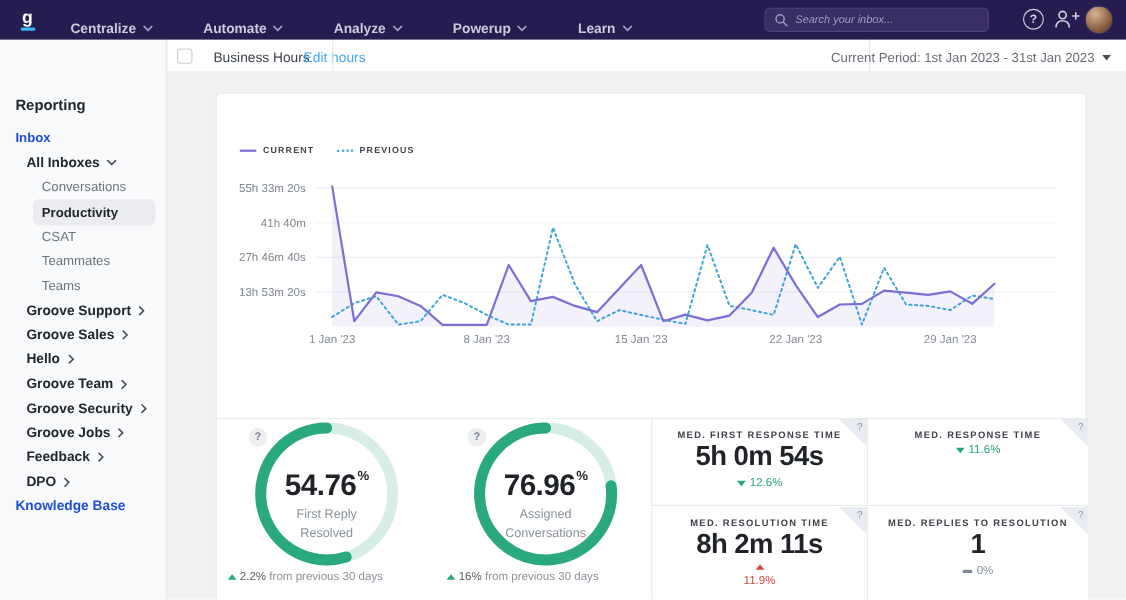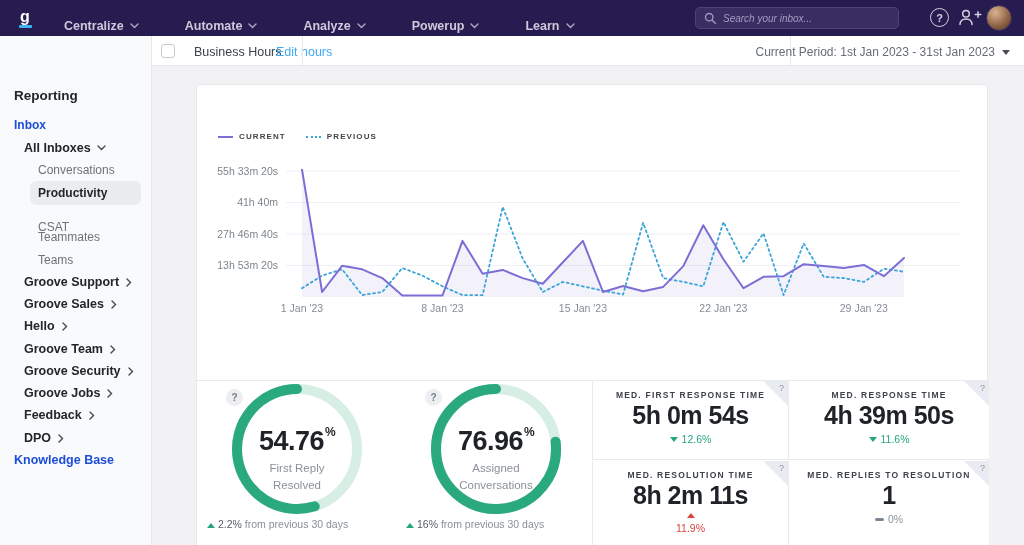--- a/index.html
+++ b/index.html
@@ -175,21 +175,21 @@
   <div class="sb sb-parent">
     <span>All Inboxes</span>
     <svg width="9" height="6" viewBox="0 0 9 6">
         <path d="M1 1l3.5 3.5L8 1" fill="none" stroke="#44494f" stroke-width="1.4" stroke-linecap="round"></path>
       </svg>
   </div>
   <div class="sb sb-sub" style="top:127px">Conversations</div>
   <div class="sb sb-pill">
     <span>Productivity</span>
   </div>
-  <div class="sb sb-sub" style="top:184px">CSAT</div>
+  <div class="sb sb-sub" style="top:172px">CSAT</div>
   <div class="sb sb-sub" style="top:194px">Teammates</div>
   <div class="sb sb-sub" style="top:217px">Teams</div>
 
   <div class="sb sb-group" style="top:239px">
     <span>Groove Support</span>
     <svg width="6" height="9" viewBox="0 0 6 9">
         <path d="M1 1l3.5 3.5L1 8" fill="none" stroke="#44494f" stroke-width="1.4" stroke-linecap="round"></path>
       </svg>
   </div>
   <div class="sb sb-group" style="top:261px">
@@ -305,21 +305,20 @@
     <div class="metric-value">5h 0m 54s</div>
     <div class="metric-delta delta-green">
       <span class="tri down"></span>
       <span>12.6%</span>
     </div>
   </div>
   <div class="metric-cell mc-b">
     <div class="fold"></div>
     <span class="fold-q">?</span>
     <div class="metric-label">MED. RESPONSE TIME</div>
-    <div class="metric-value">4h 39m 50s</div>
     <div class="metric-delta delta-green">
       <span class="tri down"></span>
       <span>11.6%</span>
     </div>
   </div>
   <div class="metric-cell mc-c">
     <div class="fold"></div>
     <span class="fold-q">?</span>
     <div class="metric-label">MED. RESOLUTION TIME</div>
     <div class="metric-value">8h 2m 11s</div>

